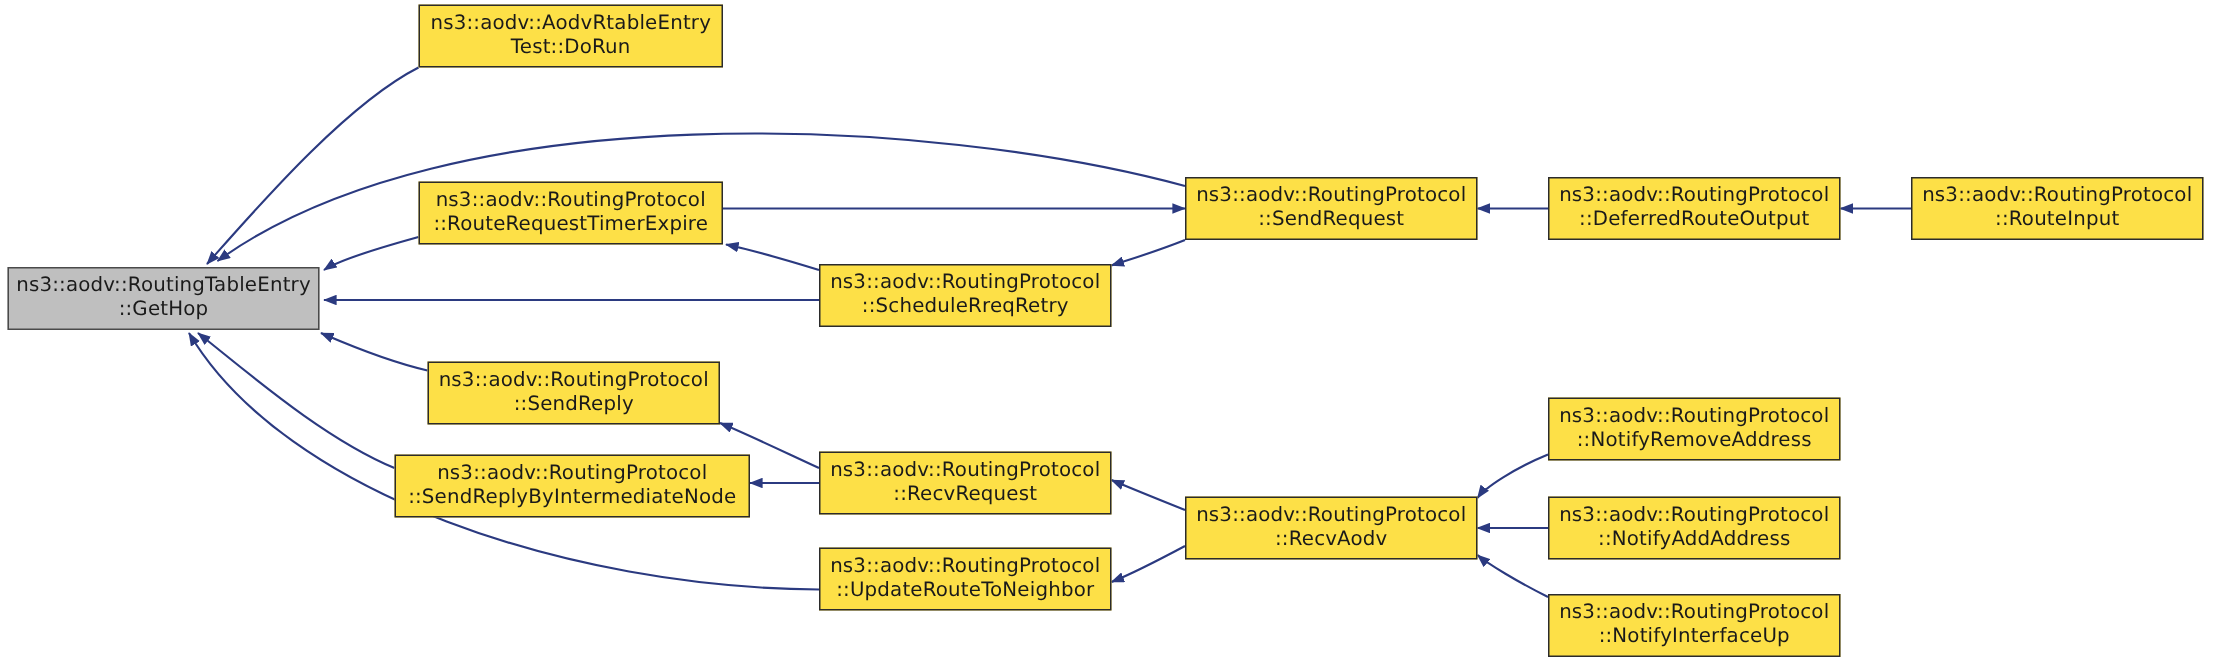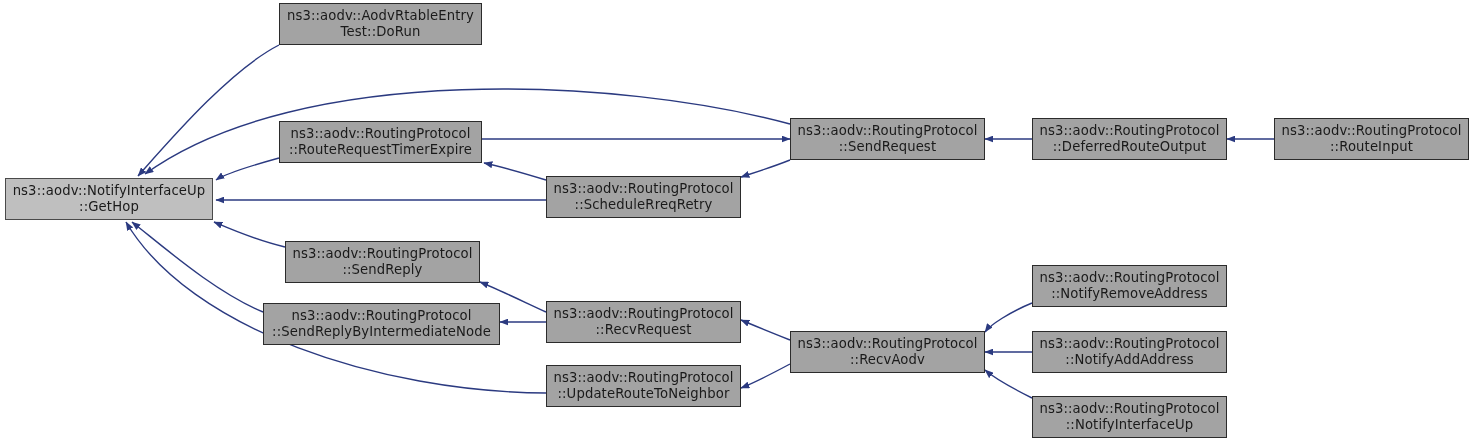--- a/index.html
+++ b/index.html
@@ -19,21 +19,21 @@
     position: absolute;
     left: 0;
     top: 0;
     width: 1475px;
     height: 441px;
   }
   .node-box {
     position: absolute;
     box-sizing: border-box;
     border: 1px solid #2b2b2b;
-    background: #a3a3a3;
+    background: #fde047;
     display: flex;
     align-items: center;
     justify-content: center;
     text-align: center;
     line-height: 1.18;
     color: #1a1a1a;
     font-size: 13.2px;
     letter-spacing: 0.01em;
     white-space: pre-line;
     padding: 0 3px;
@@ -75,21 +75,21 @@
         <path d="M 546,322 L 500,322" fill="none" stroke="#2b3a80" stroke-width="1.4" marker-end="url(#arrowhead)"></path>
         <path d="M 790,340 C 775,334 755,326 741,320" fill="none" stroke="#2b3a80" stroke-width="1.4" marker-end="url(#arrowhead)"></path>
         <path d="M 790,364 C 775,372 756,382 741,388" fill="none" stroke="#2b3a80" stroke-width="1.4" marker-end="url(#arrowhead)"></path>
         <path d="M 1032,303 C 1010,312 990,325 985,332" fill="none" stroke="#2b3a80" stroke-width="1.4" marker-end="url(#arrowhead)"></path>
         <path d="M 1032,352 L 985,352" fill="none" stroke="#2b3a80" stroke-width="1.4" marker-end="url(#arrowhead)"></path>
         <path d="M 1032,398 C 1012,388 992,376 985,370" fill="none" stroke="#2b3a80" stroke-width="1.4" marker-end="url(#arrowhead)"></path>
       </g>
   </svg>
 
   <div id="nodes">
-      <div class="node-box highlight" style="left: 5px; top: 178px; width: 208px; height: 42px;"><span class="node-label">ns3::aodv::NotifyInterfaceUp
+      <div class="node-box highlight" style="left: 5px; top: 178px; width: 208px; height: 42px;"><span class="node-label">ns3::aodv::RoutingTableEntry
 ::GetHop</span></div>
       <div class="node-box" style="left: 279px; top: 3px; width: 203px; height: 42px;"><span class="node-label">ns3::aodv::AodvRtableEntry
 Test::DoRun</span></div>
       <div class="node-box" style="left: 279px; top: 121px; width: 203px; height: 42px;"><span class="node-label">ns3::aodv::RoutingProtocol
 ::RouteRequestTimerExpire</span></div>
       <div class="node-box" style="left: 546px; top: 176px; width: 195px; height: 42px;"><span class="node-label">ns3::aodv::RoutingProtocol
 ::ScheduleRreqRetry</span></div>
       <div class="node-box" style="left: 790px; top: 118px; width: 195px; height: 42px;"><span class="node-label">ns3::aodv::RoutingProtocol
 ::SendRequest</span></div>
       <div class="node-box" style="left: 1032px; top: 118px; width: 195px; height: 42px;"><span class="node-label">ns3::aodv::RoutingProtocol

